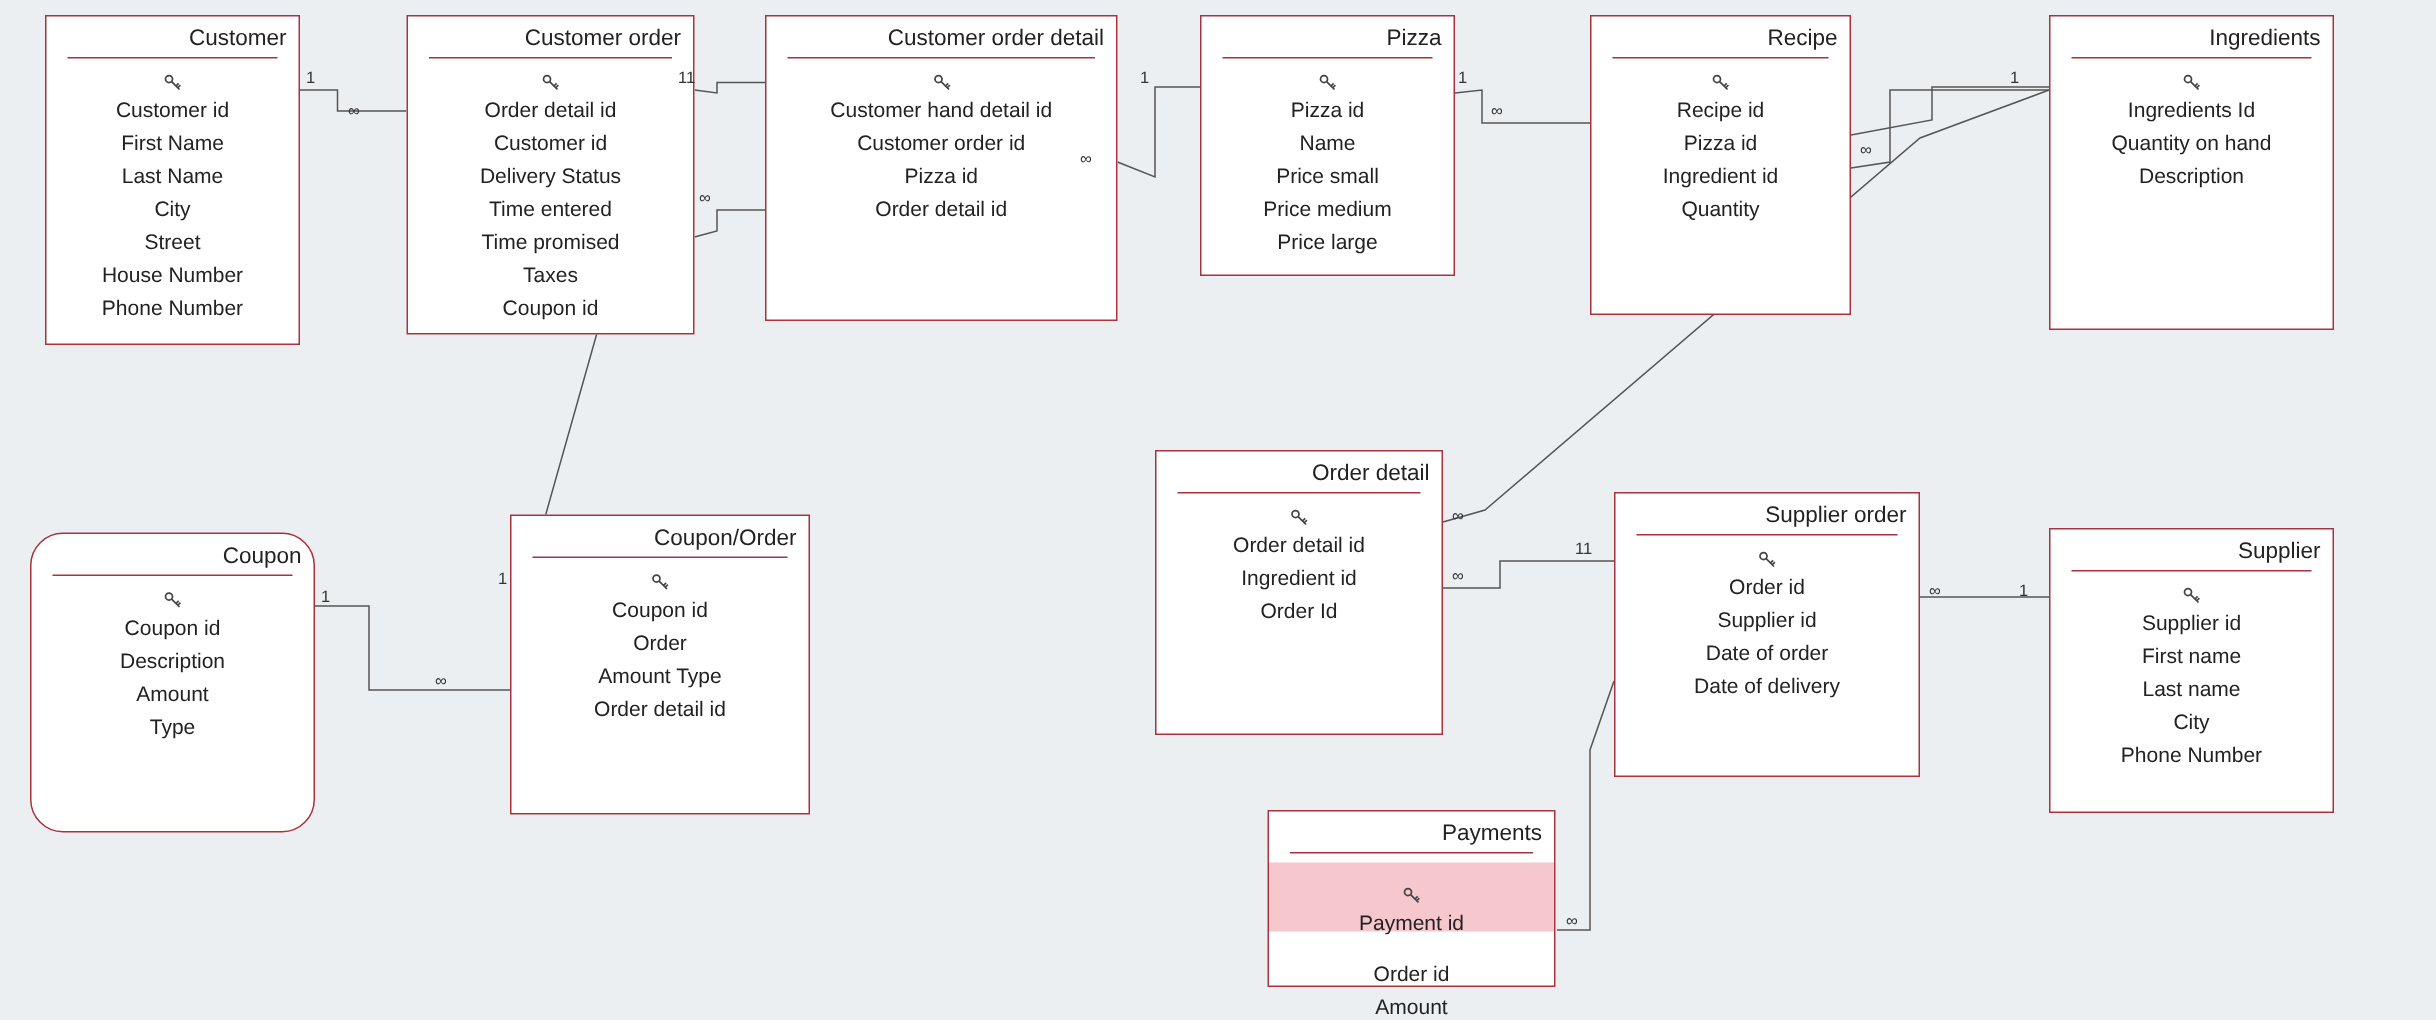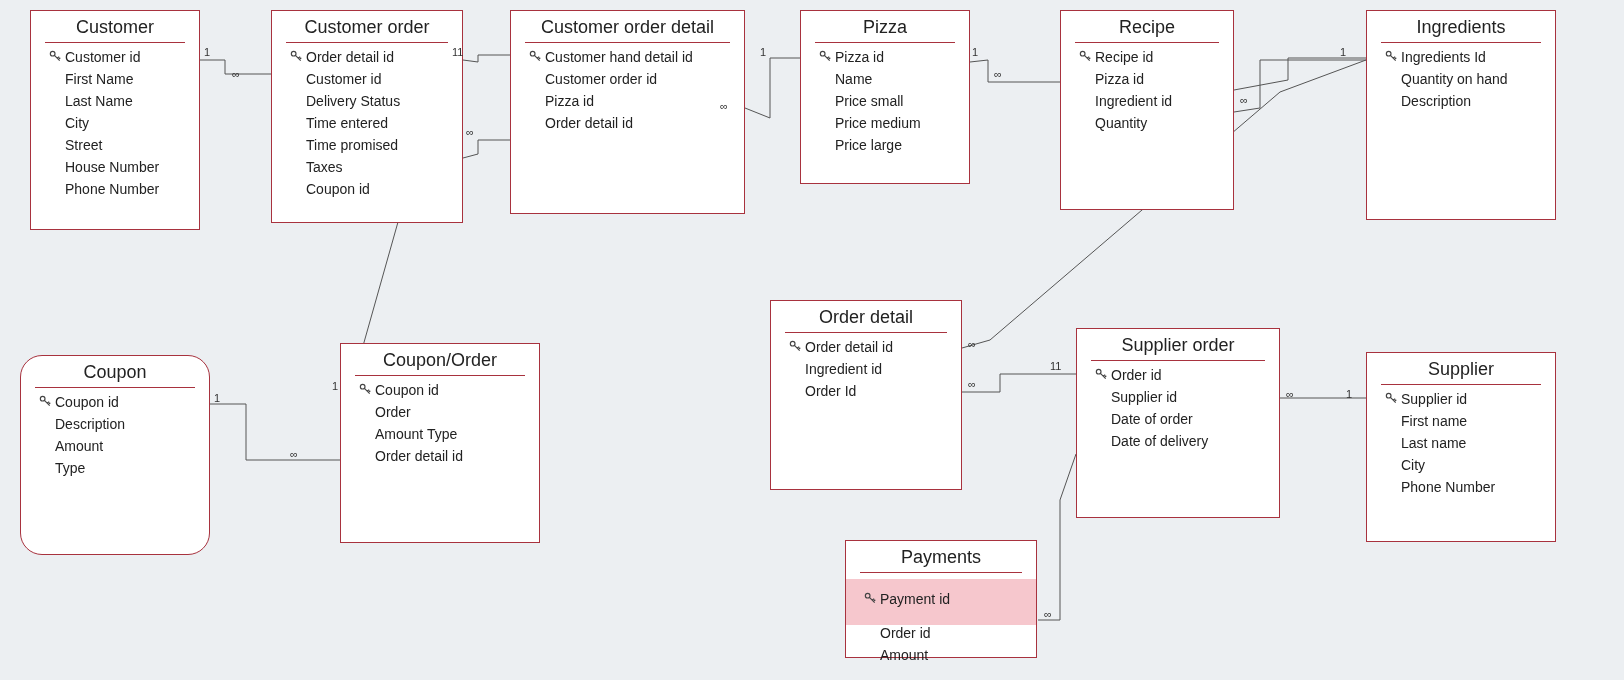--- a/index.html
+++ b/index.html
@@ -1,22 +1,22 @@
 <!DOCTYPE html>
 <html><head>
 <meta charset="utf-8">
 <style>
   html,body{margin:0;padding:0;width:1624px;height:680px;background:#eceff2;font-family:"Segoe UI","Helvetica Neue",Arial,sans-serif;font-size:14px;color:#222;overflow:hidden;}
   .canvas{position:relative;width:1624px;height:680px;}
   svg.wires{position:absolute;left:0;top:0;width:1624px;height:680px;pointer-events:none;}
   .entity{position:absolute;background:#ffffff;border:1px solid #a8323e;box-sizing:border-box;}
-  .entity .title{text-align:center;padding:6px 8px 2px 8px;font-size:18px;}
+  .entity .title{text-align:right;padding:6px 8px 2px 8px;font-size:15px;}
   .entity .divider{margin:2px 14px 6px 14px;height:0;border-top:1px solid #a8323e;}
   .entity .fields{padding:0 14px 10px 14px;}
-  .entity .field{display:flex;align-items:flex-start;height:22px;}
+  .entity .field{display:flex;align-items:center;height:22px;flex-direction:column;}
   .entity .key{width:20px;flex:0 0 20px;display:flex;align-items:center;justify-content:center;}
   .entity .key svg{display:block;}
   .entity .label{flex:1 1 auto;white-space:nowrap;}
   .entity .field.selected{background:#f6c7cd;margin:0 -14px;padding:12px 14px;}
   .rel-label{position:absolute;font-size:11px;color:#333;background:transparent;}
 </style>
 </head>
 <body>
 <div class="canvas">
 

